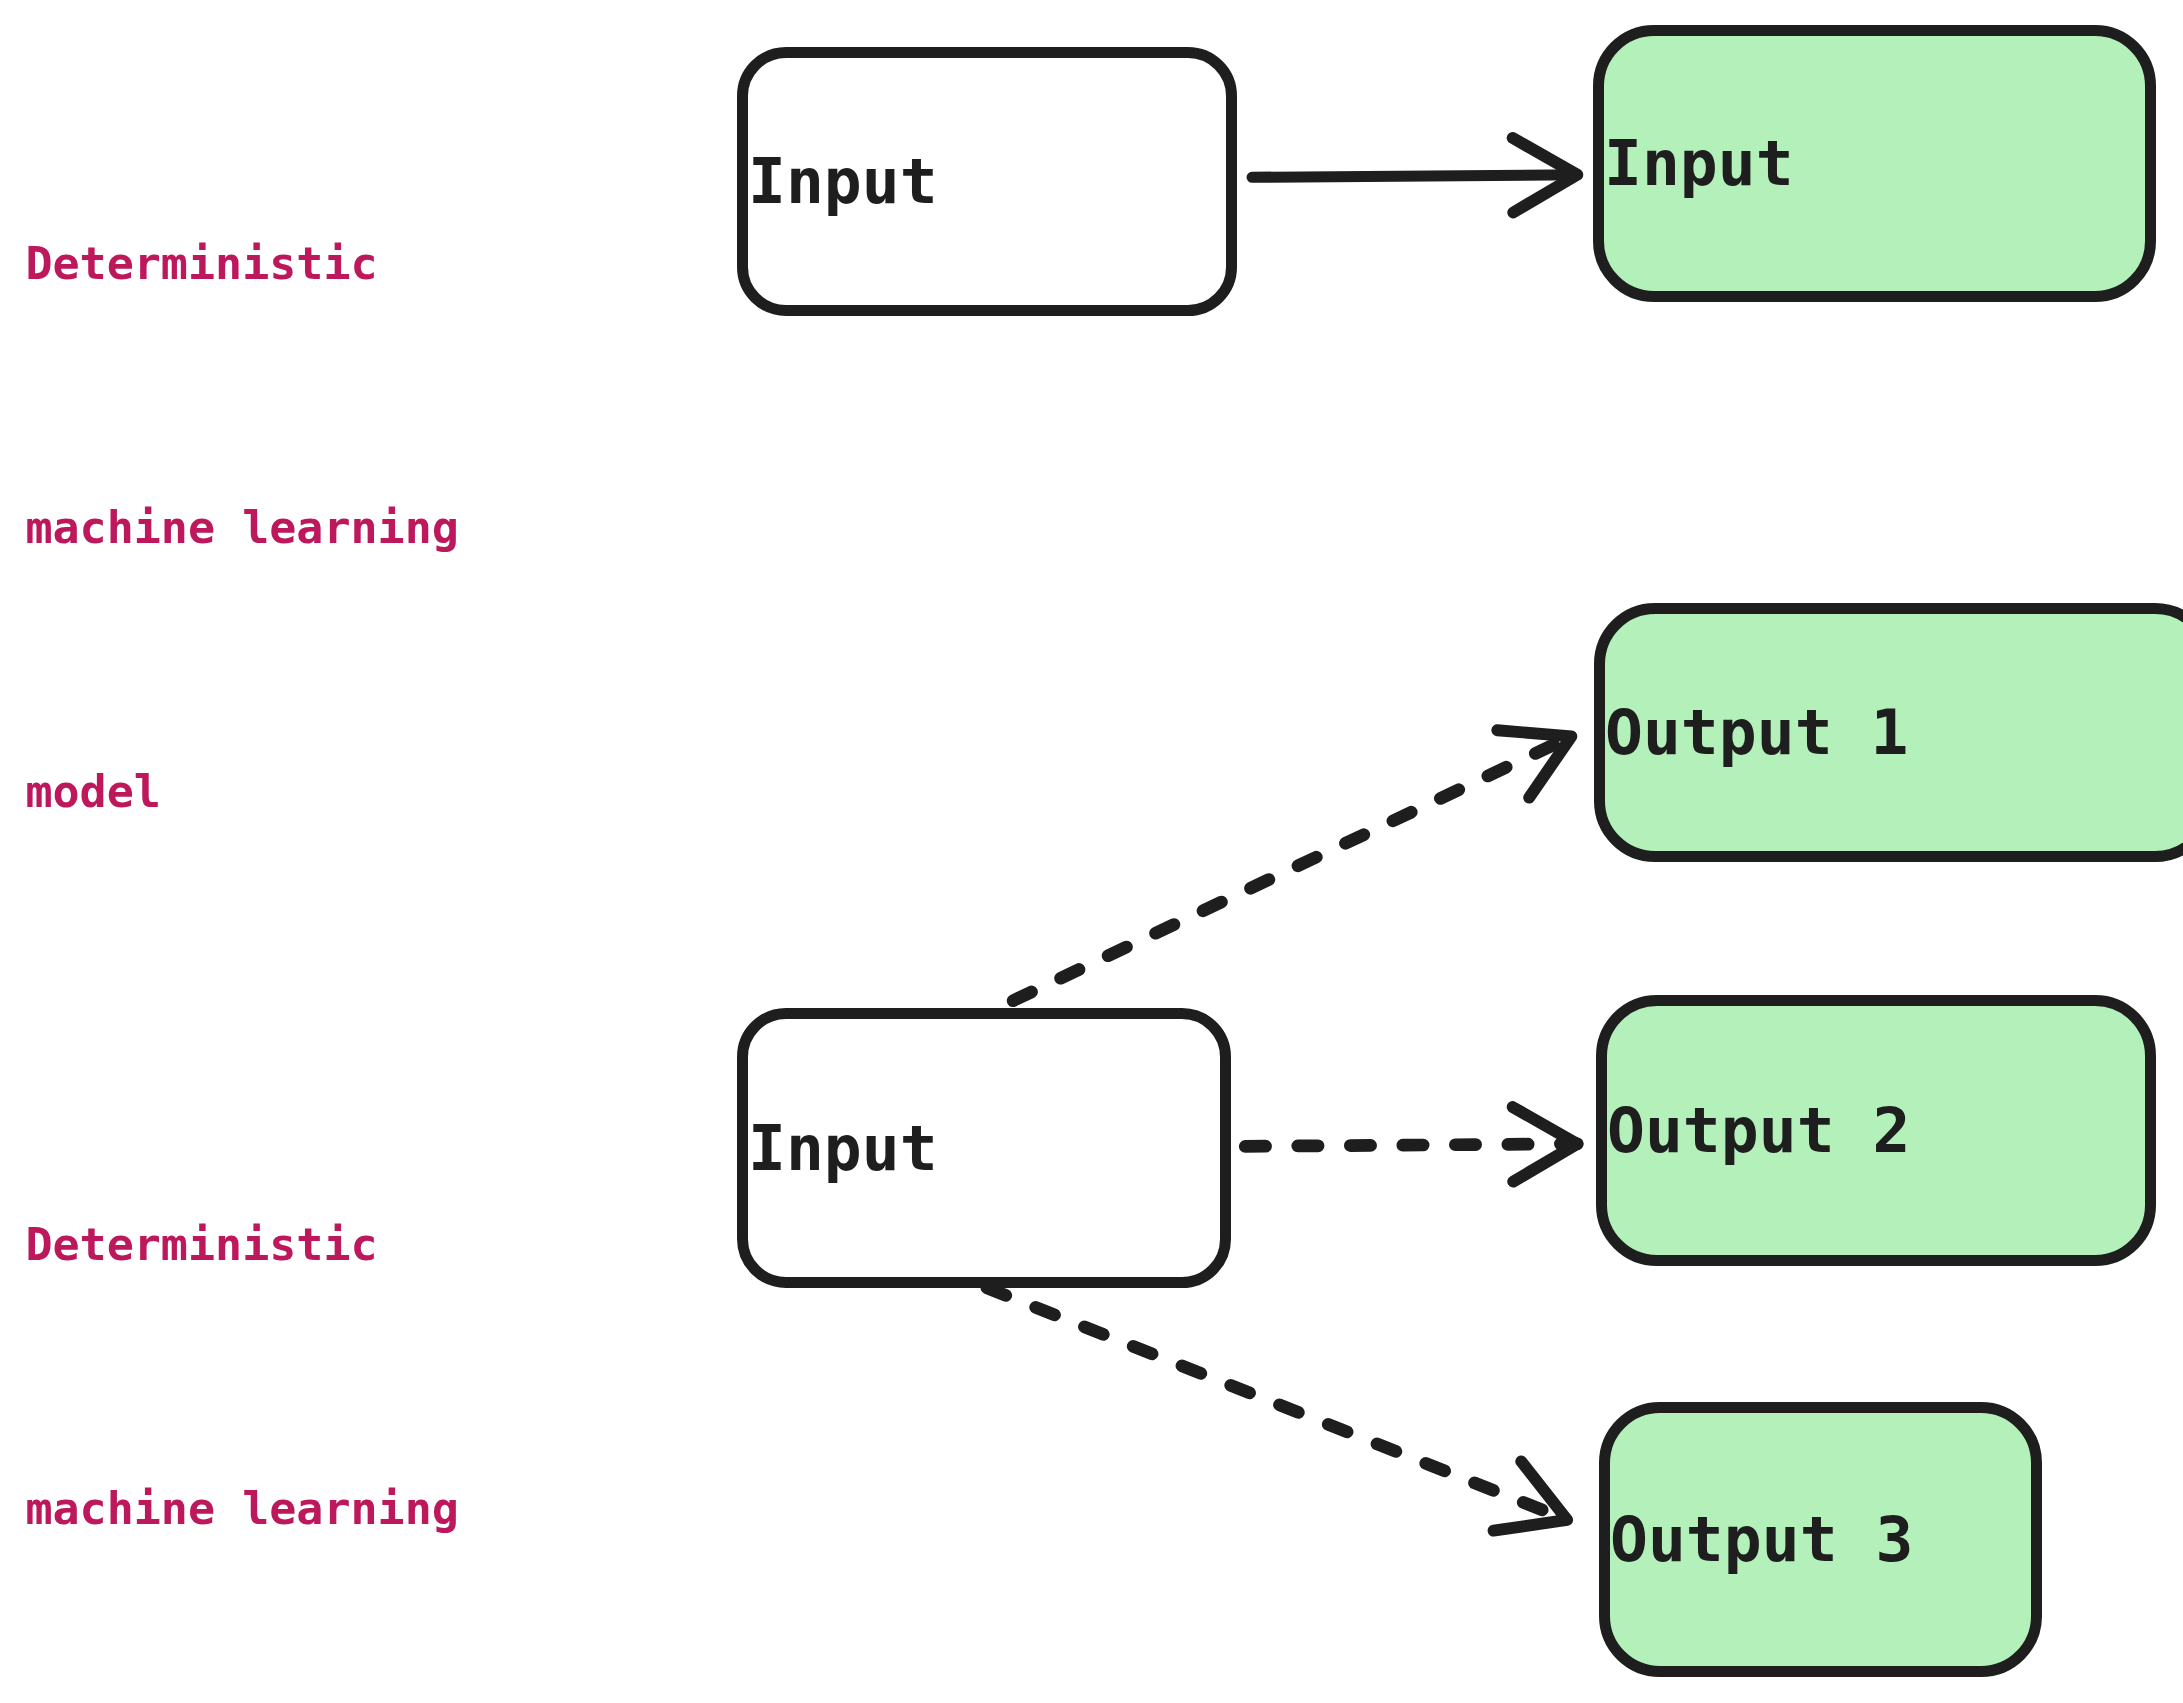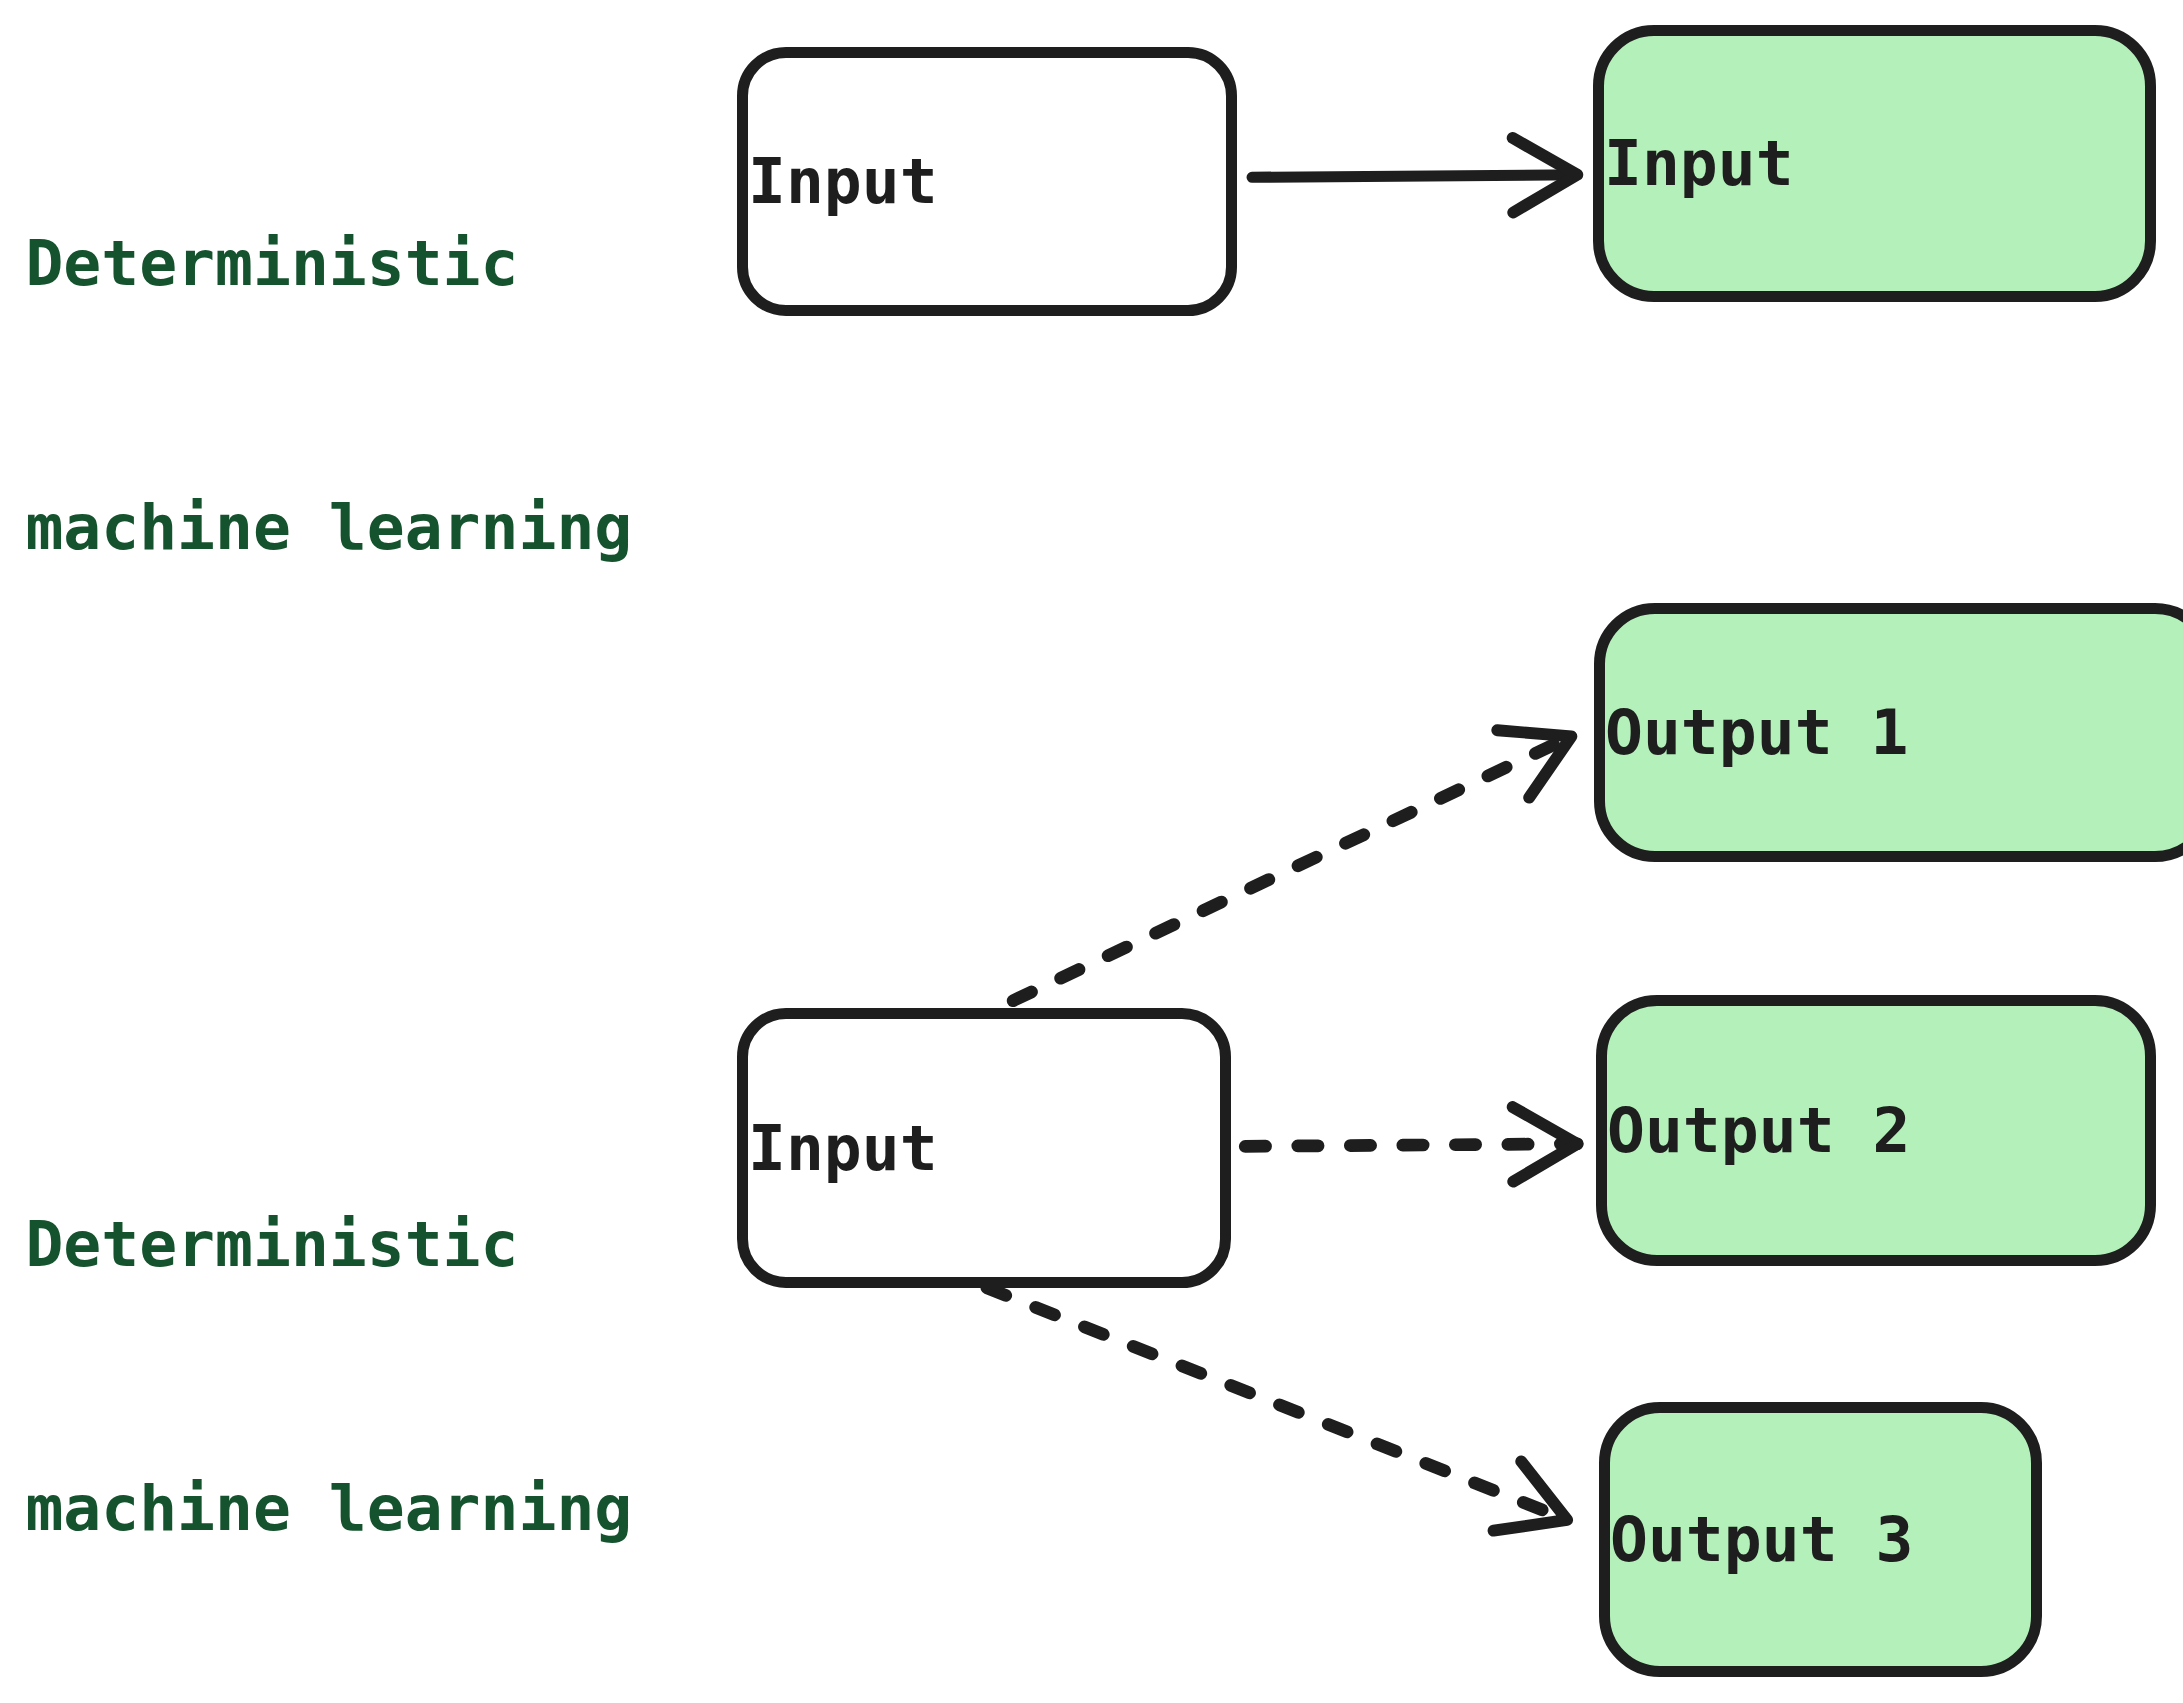--- a/index.html
+++ b/index.html
@@ -12,26 +12,26 @@
     width: 2183px;
     height: 1704px;
     background: #ffffff;
     overflow: hidden;
     font-family: "DejaVu Sans Mono", "Liberation Mono", monospace;
     color: #1e1e1e;
   }
   .side-label {
     position: absolute;
     left: 25.4px;
-    font-size: 63px;
+    font-size: 45px;
     line-height: 88px;
     font-weight: bold;
     letter-spacing: 0px;
     white-space: pre;
-    color: #14532d;
+    color: #be185d;
   }
   .node {
     position: absolute;
     box-sizing: border-box;
     border: 11px solid #1e1e1e;
     display: flex;
     align-items: center;
     justify-content: flex-start;
     font-size: 63px;
     font-weight: bold;
@@ -64,20 +64,21 @@
   }
 </style>
 </head>
 <body>
 
 <div class="canvas" style="--green: #b3f0ba;">
 
   <div class="side-label" id="det-label">
     <div>Deterministic</div>
     <div>machine learning</div>
+    <div>model</div>
   </div>
 
   <div class="side-label" id="prob-label">
     <div>Deterministic</div>
     <div>machine learning</div>
     
   </div>
 
   <svg class="arrows" viewBox="0 0 2577 2011" xmlns="http://www.w3.org/2000/svg">
     <defs>

